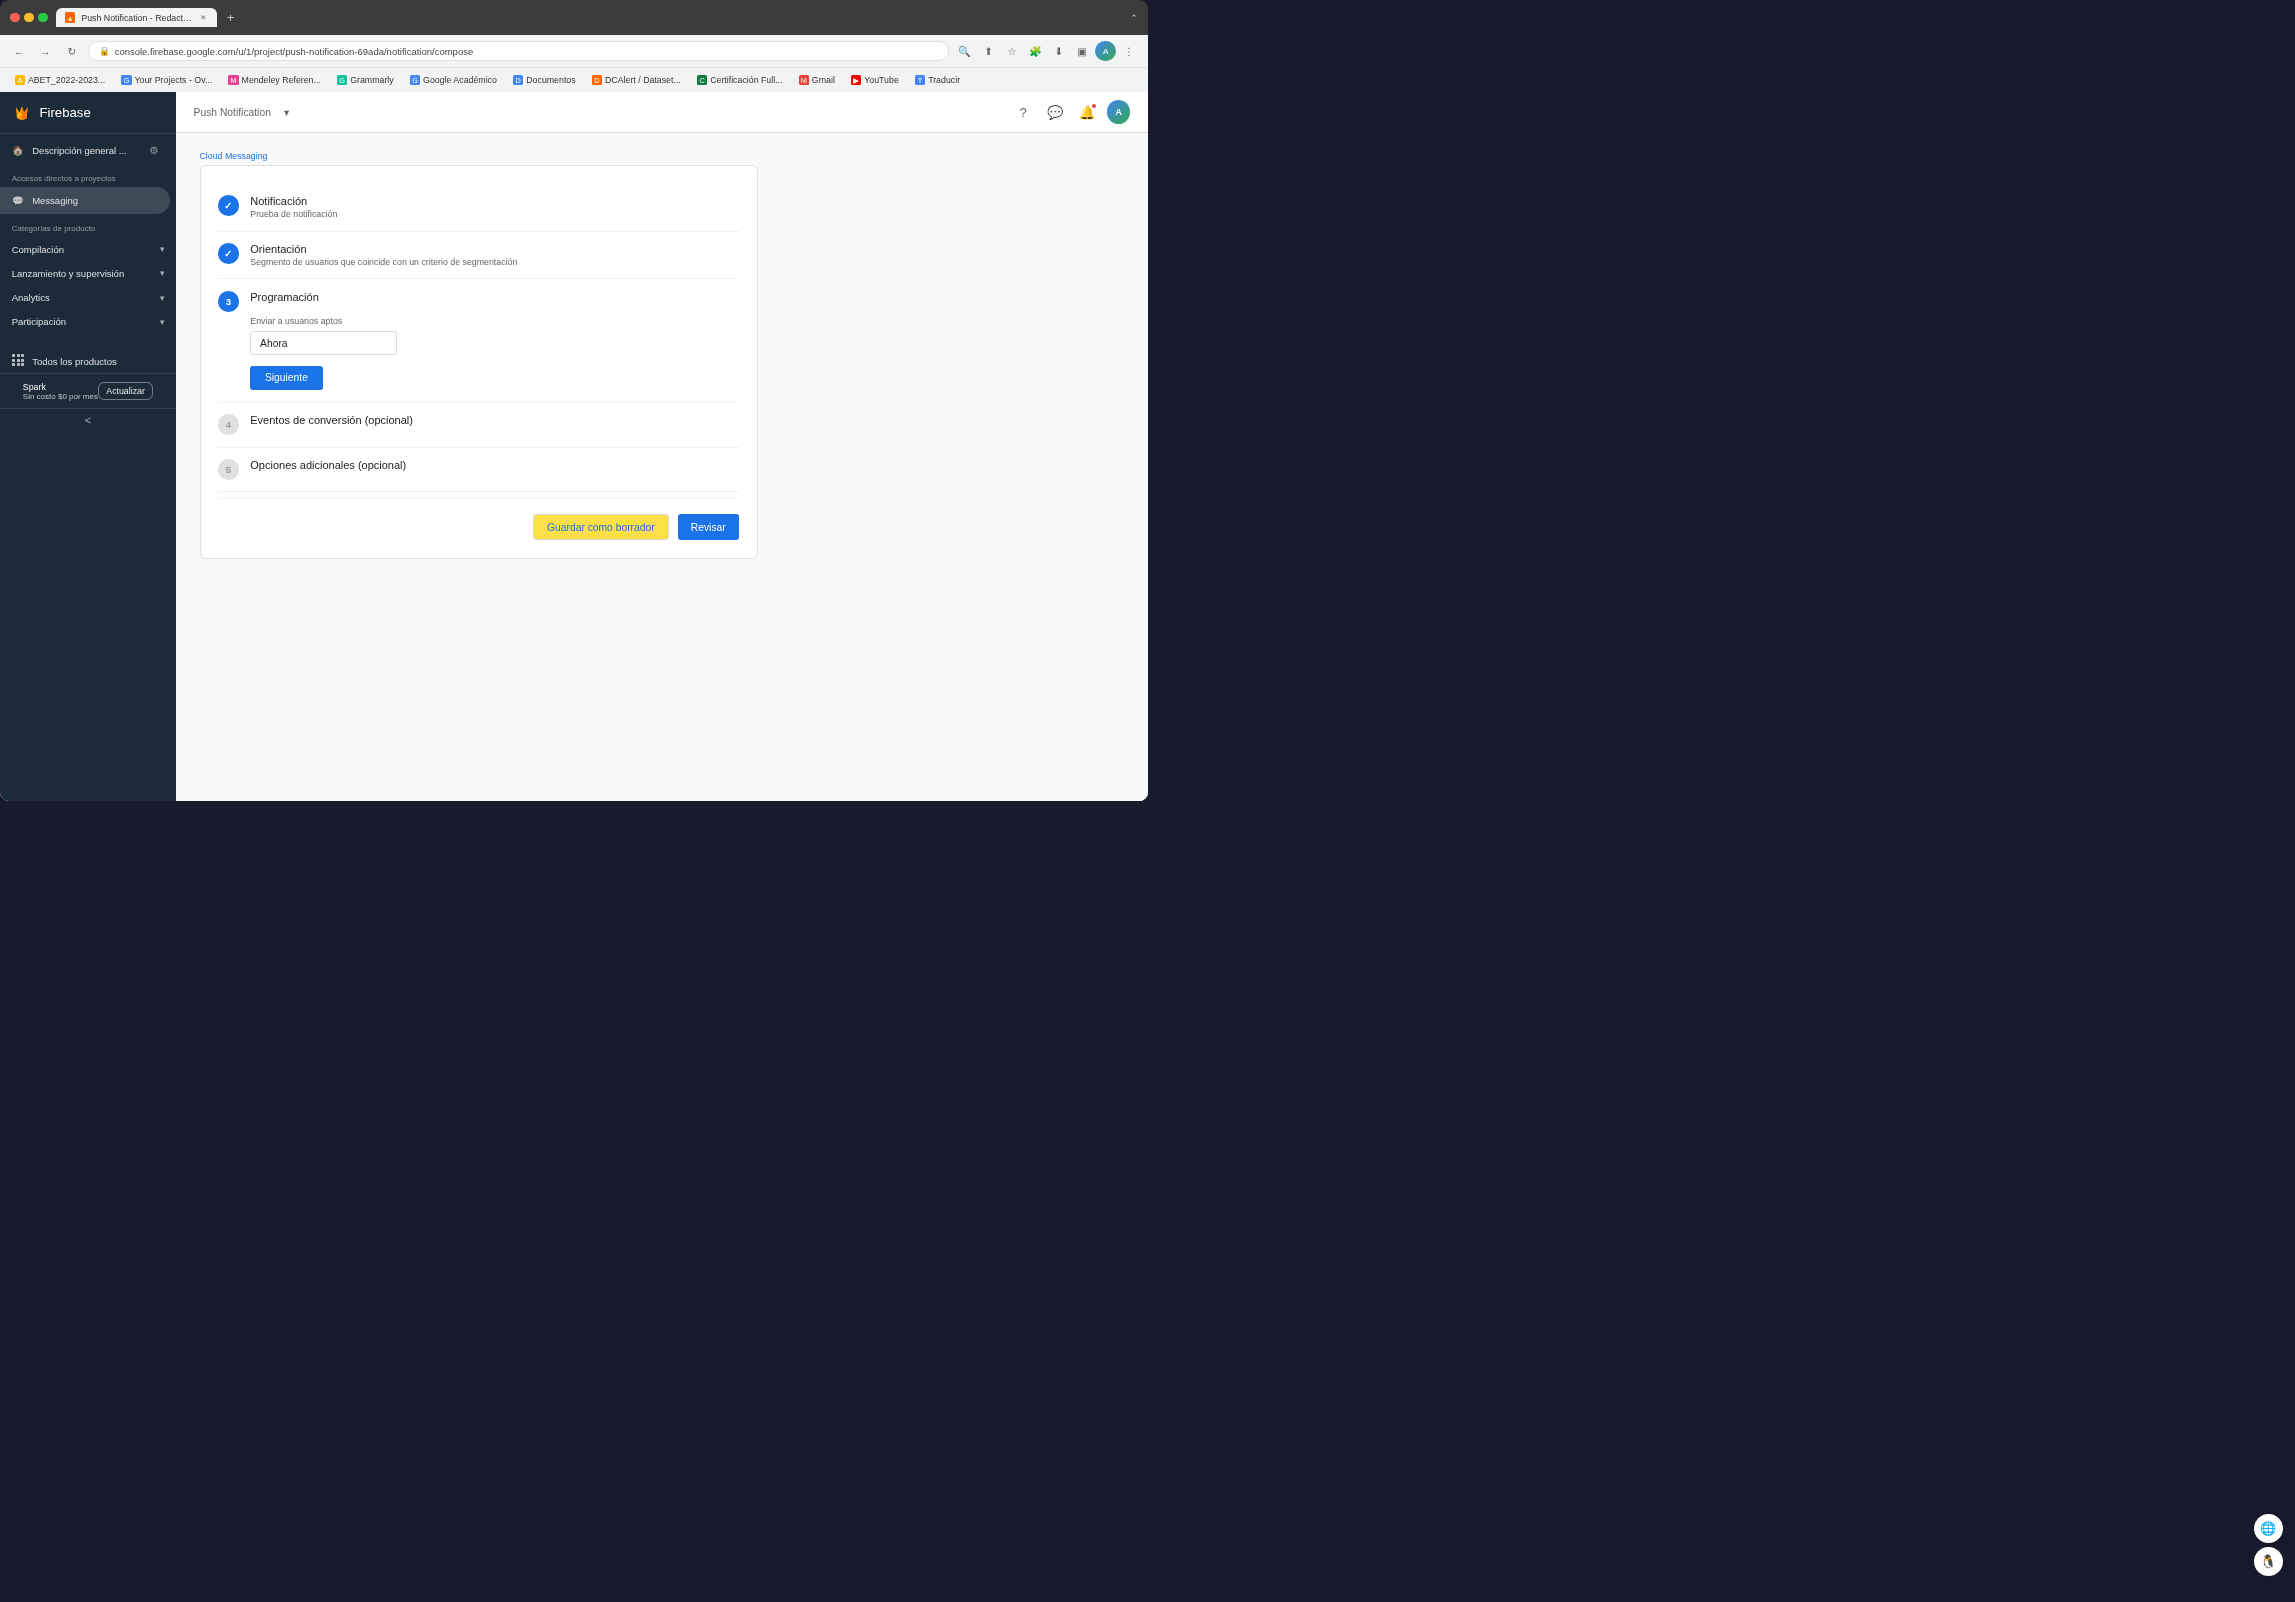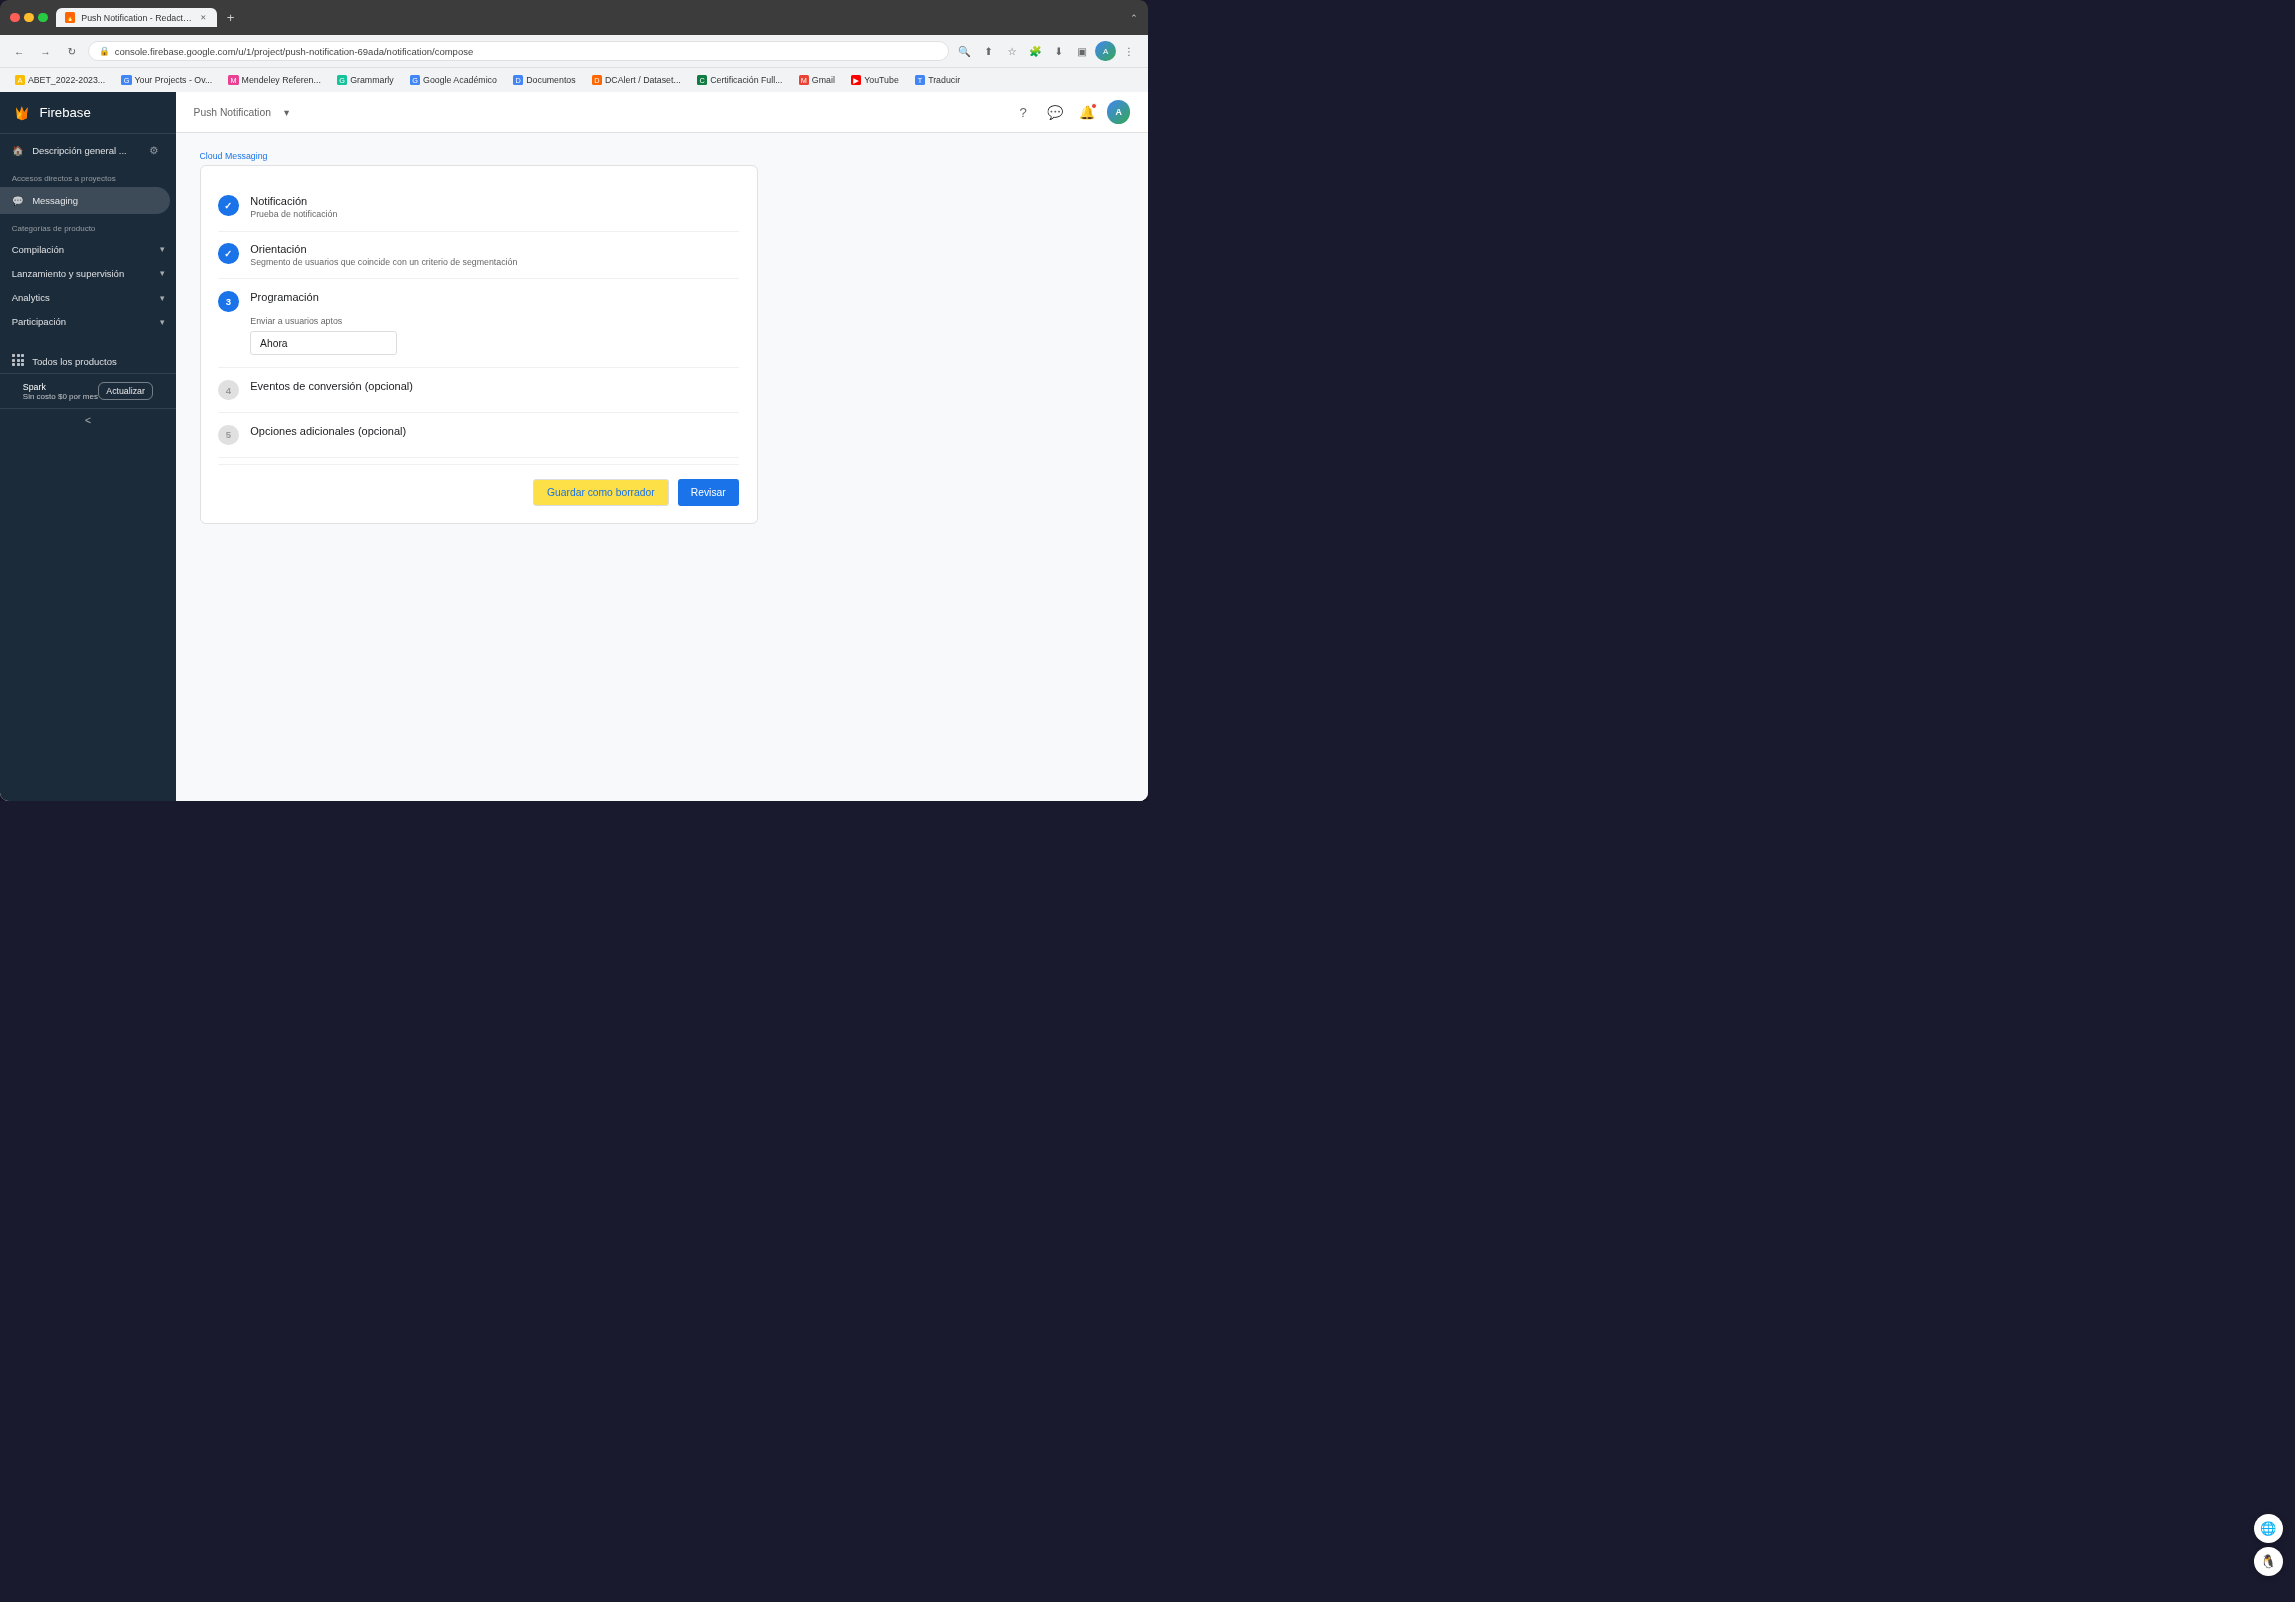--- a/index.html
+++ b/index.html
@@ -835,20 +835,23 @@
 
           <div class="step-item">
             <div class="step-icon active">
               <span>3</span>
             </div>
             <div class="step-content">
               <div class="step-title">Programación</div>
               <div class="programacion-content">
                 <div class="field-label">Enviar a usuarios aptos</div>
                 <input class="text-input" type="text" value="Ahora" style="">
+                <div>
+                  <button class="btn-siguiente">Siguiente</button>
+                </div>
               </div>
             </div>
           </div>
 
           <div class="step-item">
             <div class="step-icon inactive">
               <span>4</span>
             </div>
             <div class="step-content">
               <div class="step-title">Eventos de conversión (opcional)</div>

